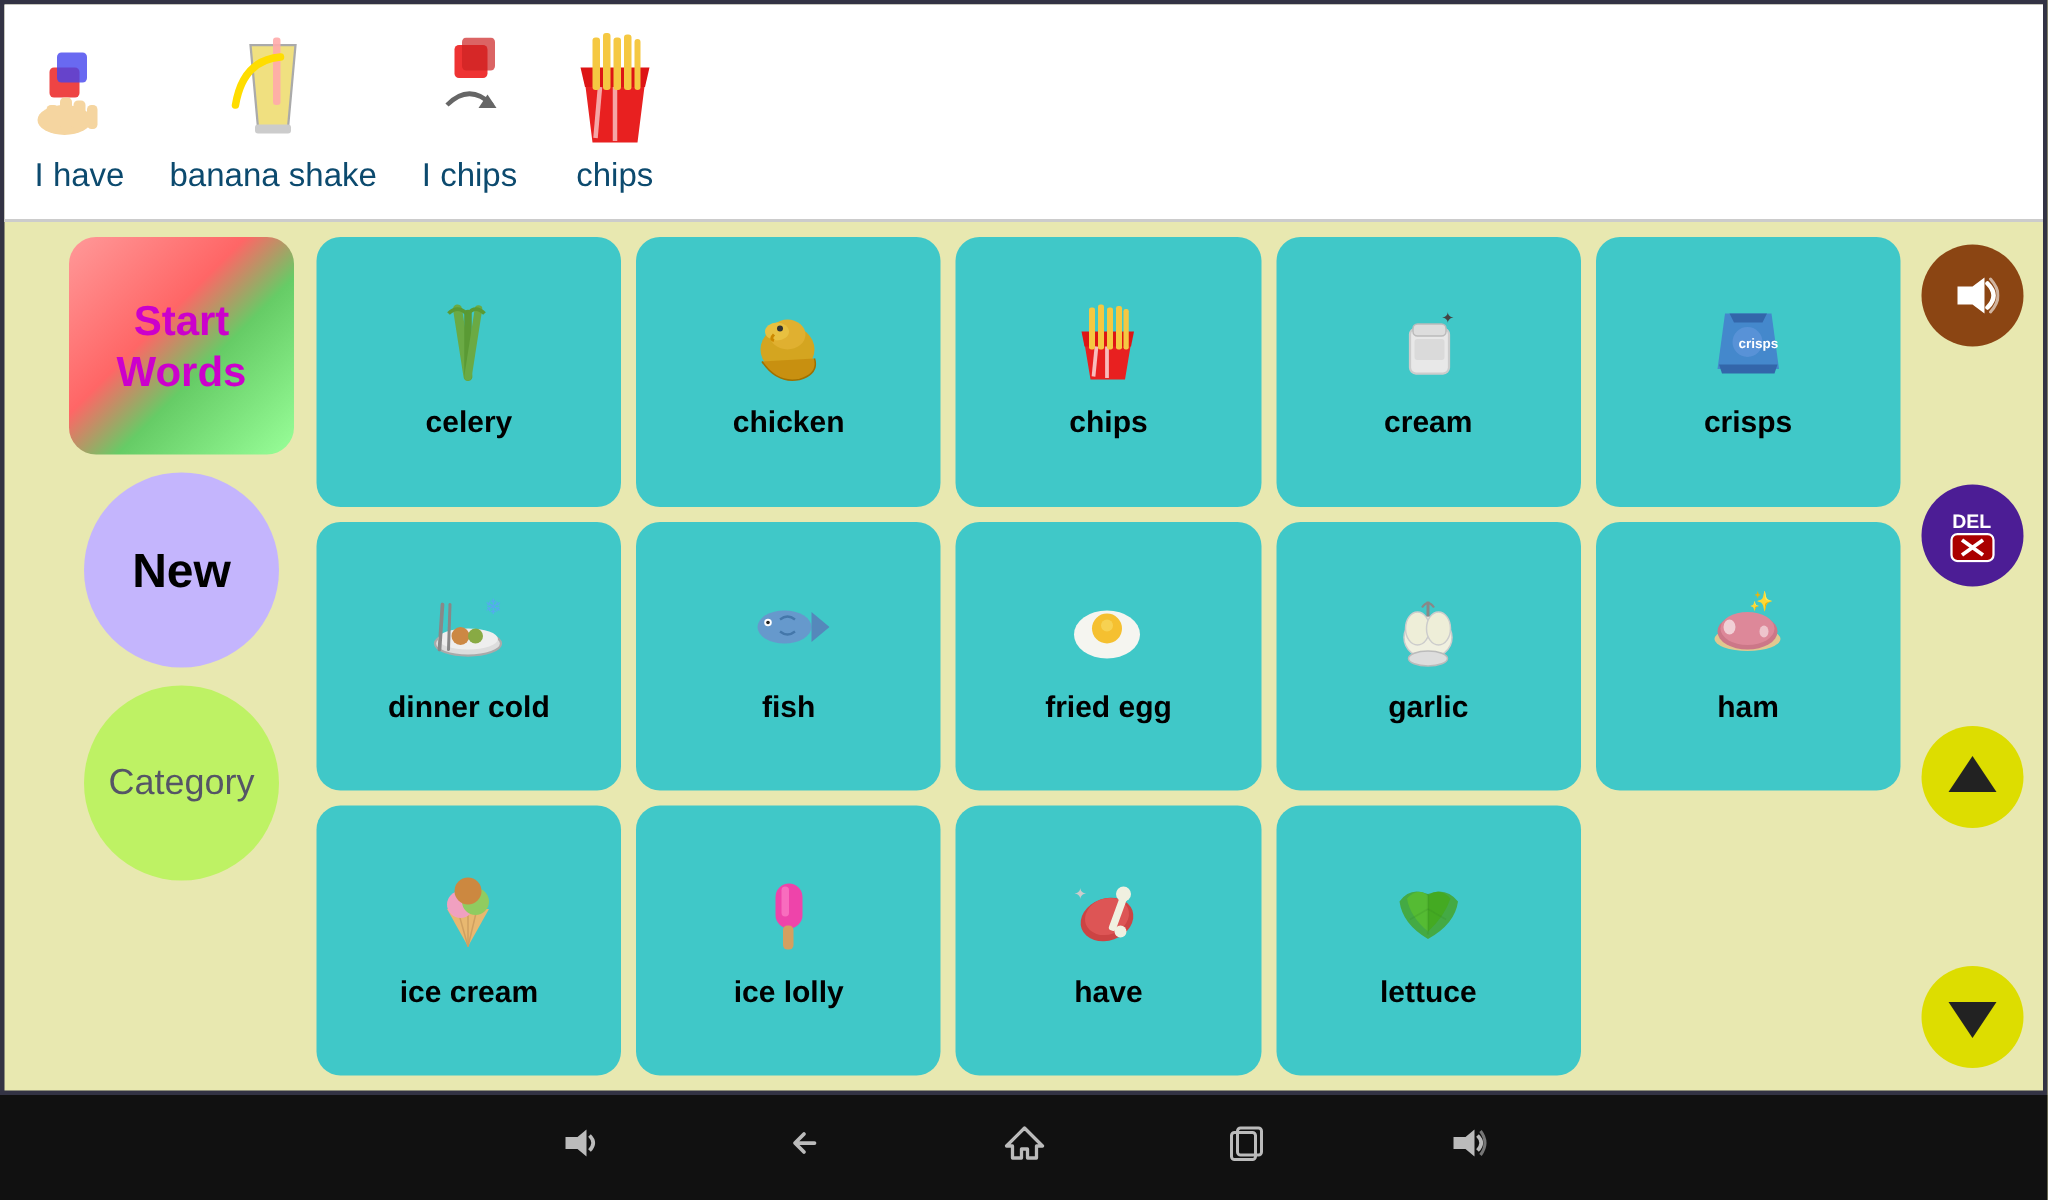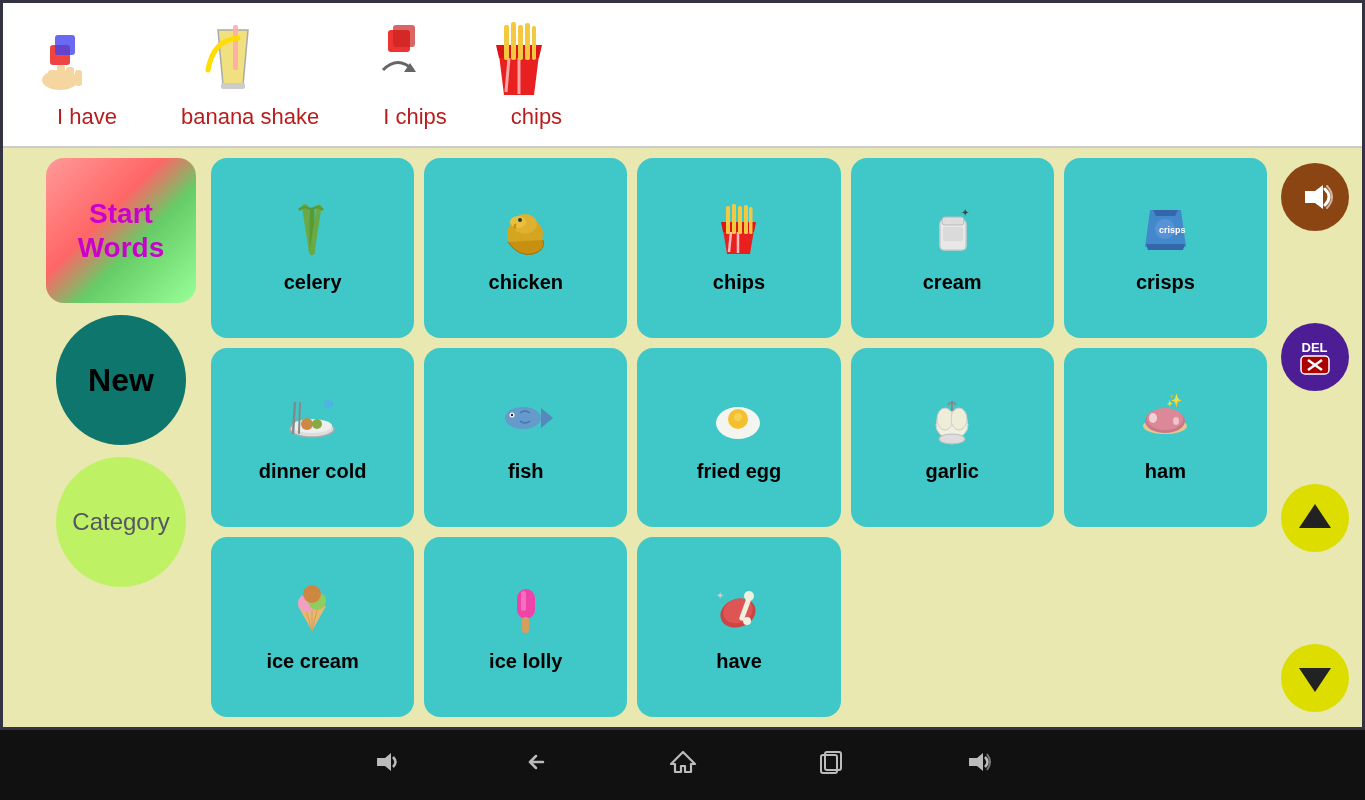--- a/index.html
+++ b/index.html
@@ -42,22 +42,21 @@
     .sentence-item .icon-area {
       height: 80px;
       display: flex;
       align-items: center;
       justify-content: center;
       font-size: 48px;
     }
 
     .sentence-item .label {
       font-size: 22px;
-      color: #b91c1c;
-      margin-left: 34px;
+      color: #0c4a6e;
     }
 
     
     .main-content {
       flex: 1;
       display: flex;
       flex-direction: row;
       padding: 10px;
       gap: 10px;
       margin-left: 28px;
@@ -86,21 +85,21 @@
       color: #cc00cc;
       text-align: center;
       cursor: pointer;
       border: none;
       line-height: 1.2;
     }
 
     .new-btn {
       width: 130px;
       height: 130px;
-      background: #0f766e;
+      background: #c4b5fd;
       border-radius: 50%;
       display: flex;
       align-items: center;
       justify-content: center;
       font-size: 32px;
       font-weight: bold;
       color: #000;
       cursor: pointer;
       border: none;
     }
@@ -505,20 +504,35 @@
             <rect x="32" y="15" width="5" height="25" rx="2" fill="#f0f0e0" transform="rotate(20 34 27)"></rect>
             <circle cx="38" cy="15" r="5" fill="#f0f0e0"></circle>
             <circle cx="36" cy="40" r="4" fill="#f0f0e0"></circle>
 
             <text x="5" y="18" font-size="10" fill="#ccc">✦</text>
           </svg>
         </span>
         <span class="item-label">have</span>
       </button>
 
+      <button class="grid-item">
+        <span class="item-icon">
+          <svg width="55" height="55" viewBox="0 0 55 55">
+
+            <path d="M27 45 Q10 35 8 20 Q15 10 27 15 Q39 10 47 20 Q45 35 27 45Z" fill="#44aa44"></path>
+            <path d="M27 40 Q15 30 13 18 Q20 10 27 16" fill="#55bb33"></path>
+            <path d="M27 40 Q38 30 42 18 Q35 10 27 16" fill="#44aa22"></path>
+
+            <line x1="27" y1="15" x2="27" y2="42" stroke="#33882233" stroke-width="1.5"></line>
+            <line x1="27" y1="25" x2="15" y2="32" stroke="#33882233" stroke-width="1"></line>
+            <line x1="27" y1="25" x2="39" y2="32" stroke="#33882233" stroke-width="1"></line>
+          </svg>
+        </span>
+        <span class="item-label">lettuce</span>
+      </button>
     </div>
 
     <div class="right-controls">
       <button class="sound-btn">
         <svg width="36" height="36" viewBox="0 0 36 36">
           <polygon points="8,12 18,12 26,6 26,30 18,24 8,24" fill="white"></polygon>
           <path d="M28 10 Q36 18 28 26" stroke="white" stroke-width="3" fill="none" stroke-linecap="round"></path>
           <path d="M30 7 Q40 18 30 29" stroke="white" stroke-width="2" fill="none" stroke-linecap="round" opacity="0.6"></path>
         </svg>
       </button>

